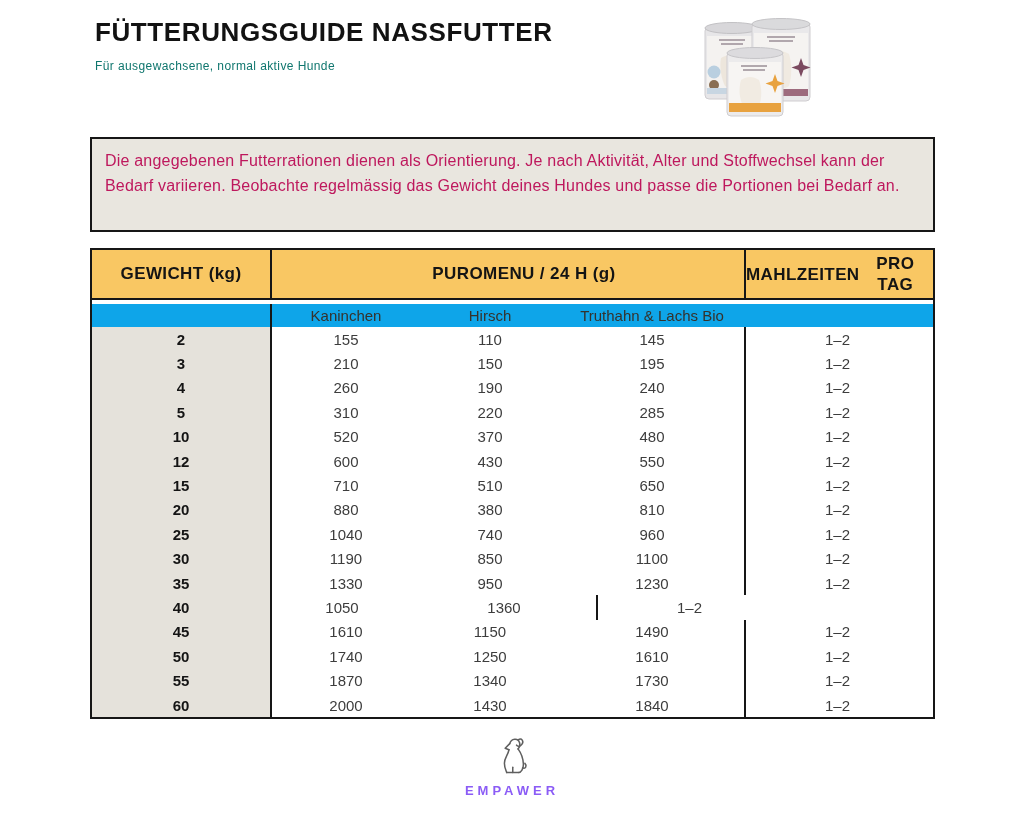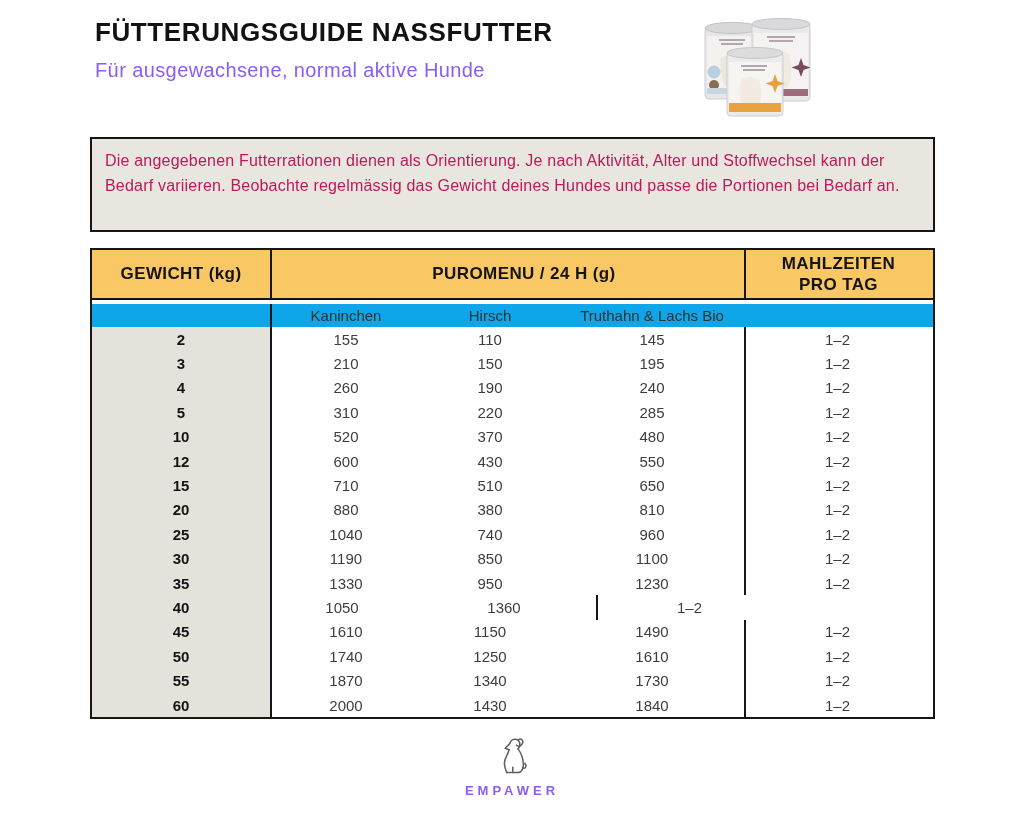--- a/index.html
+++ b/index.html
@@ -19,23 +19,23 @@
     position: absolute;
     left: 95px; top: 17px;
     font-size: 26px;
     font-weight: 800;
     letter-spacing: 0.6px;
     color: #121212;
   }
   .doc-subtitle {
     position: absolute;
     left: 95px; top: 59px;
-    font-size: 20px;
+    font-size: 12px;
     letter-spacing: 0.4px;
-    color: #8b5cf6;
+    color: #0f766e;
   }
   .cans-art {
     position: absolute;
     left: 697px; top: 10px;
     width: 122px; height: 110px;
   }
 
   
   .notice-box {
     position: absolute;
@@ -69,21 +69,21 @@
     align-items: center;
     justify-content: center;
     text-align: center;
     font-weight: 800;
     color: #141414;
     font-size: 17px;
     letter-spacing: 0.4px;
   }
   .th-weight  { width: 180px; border-right: 2px solid #161616; }
   .th-food    { width: 472px; padding-left: 32px; }
-  .th-meals   { width: 187px; border-left: 2px solid #161616; flex-direction: column; line-height: 21px; }
+  .th-meals   { width: 187px; border-left: 2px solid #161616; flex-direction: row; line-height: 21px; }
 
   .head-gap { height: 4px; background: #ffffff; }
 
   .subhead {
     display: flex;
     height: 23px;
     background: #0ea5e9;
     font-size: 15px;
     color: #35322c;
   }

